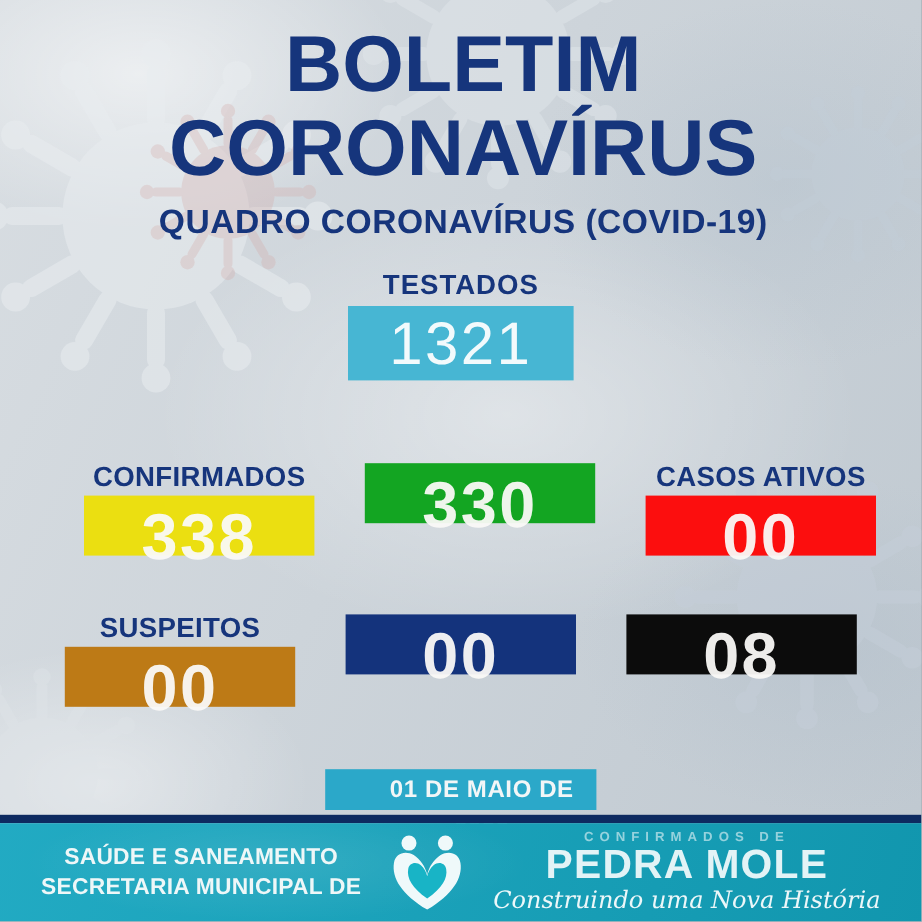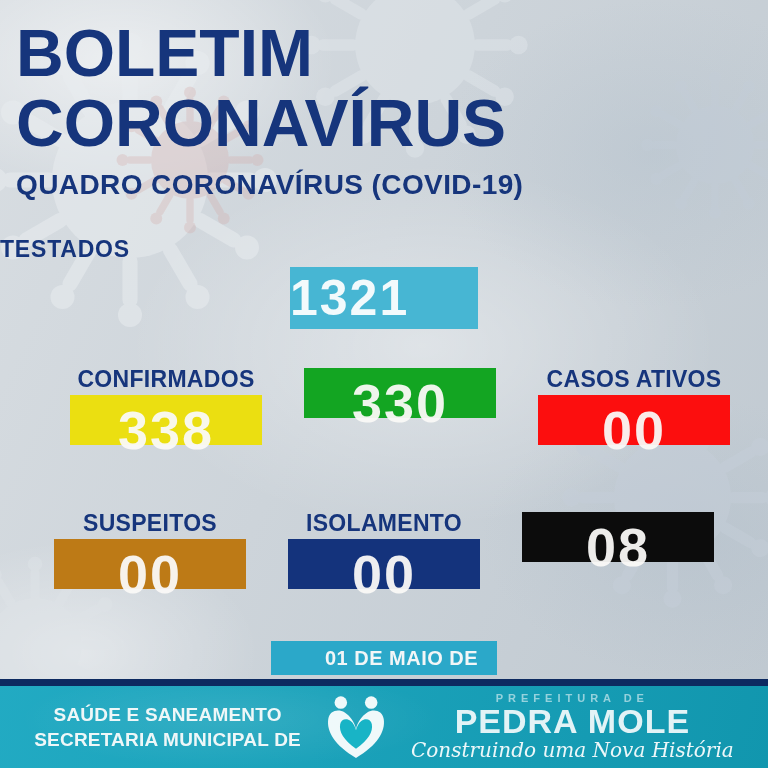--- a/index.html
+++ b/index.html
@@ -14,33 +14,33 @@
       radial-gradient(ellipse 300px 220px at 85% 20%, rgba(173,188,201,.35), transparent 70%),
       radial-gradient(ellipse 420px 260px at 55% 45%, rgba(255,255,255,.38), transparent 70%),
       radial-gradient(ellipse 300px 200px at 90% 70%, rgba(169,184,198,.32), transparent 70%),
       radial-gradient(ellipse 260px 160px at 10% 85%, rgba(255,255,255,.42), transparent 70%),
       linear-gradient(115deg, rgba(255,255,255,.25), rgba(160,175,188,.28));
   }
 
   .wm { position:absolute; pointer-events:none; }
 
   
-  .title-block { position:absolute; top:18px; left:16px; right:0; }
+  .title-block { position:absolute; top:18px; left:4px; right:0; text-align:center; }
   .title-line { font-size:66px; font-weight:bold; color:#16357c; letter-spacing:0px; line-height:70px; }
   .subtitle { margin-top:11px; font-size:28px; font-weight:bold; color:#16357c; letter-spacing:.4px; }
 
   
-  .tested { position:absolute; top:236px; left:0; right:0; }
+  .tested { position:absolute; top:224px; left:0; right:0; text-align:center; }
   .tested-label { font-size:23px; font-weight:bold; color:#16357c; letter-spacing:.8px; }
   .tested-box { margin:4px auto 0; width:188px; height:62px; line-height:62px;
-    font-size:50px; font-weight:bold; color:rgba(255,255,255,.93); letter-spacing:2px; }
+    font-size:50px; font-weight:normal; color:rgba(255,255,255,.93); letter-spacing:2px; }
 
   
   .stats-row { position:absolute; left:0; right:0; display:flex; justify-content:center; gap:42px; }
-  .row-1 { top:366px;margin-left:32px; } .row-2 { top:510px; }
+  .row-1 { top:384px;margin-left:32px; } .row-2 { top:510px; }
   .stat { width:192px; text-align:center; }
   .stat-label { font-size:23px; font-weight:bold; color:#16357c; letter-spacing:.3px; height:27px; }
   .stat-box { margin-top:2px; height:50px; line-height:71px; font-size:54px; font-weight:bold;
     color:rgba(250,249,247,.95); letter-spacing:2px; }
 
   
   .date-banner { position:absolute; top:641px; left:0; right:0; text-align:center; }
   .date-box { margin:0 auto; width:226px; height:34px; line-height:34px;
     font-size:20px; font-weight:bold; color:#f2f6f7; letter-spacing:.5px; }
 
@@ -144,21 +144,20 @@
       <div class="stat-box" style="background-color: rgb(252, 14, 14);">00</div>
     </div>
   </div>
 
   <div class="stats-row row-2">
     <div class="stat">
       <div class="stat-label">SUSPEITOS</div>
       <div class="stat-box" style="background-color: rgb(189, 122, 22);">00</div>
     </div>
     <div class="stat">
-      <div class="stat-label">ISOLAMENTO</div>
       <div class="stat-box" style="background-color: rgb(20, 51, 124);">00</div>
     </div>
     <div class="stat">
       <div class="stat-box" style="background-color: rgb(12, 12, 12);">08</div>
     </div>
   </div>
 
   <div class="date-banner">
     <div class="date-box" style="background-color: rgb(43, 168, 201); padding-left: 35px;">01 DE MAIO DE 2022</div>
   </div>
@@ -169,19 +168,19 @@
       <div>SAÚDE E SANEAMENTO</div>
       <div>SECRETARIA MUNICIPAL DE</div>
     </div>
     <svg class="logo" viewBox="0 0 100 100">
       <circle cx="27" cy="13" r="9.5" fill="#ffffff" opacity=".93"></circle>
       <circle cx="73" cy="13" r="9.5" fill="#ffffff" opacity=".93"></circle>
       <path d="M50,97 C18,78 5,57 8,38 C10,25 23,22 33,28 C41,33 48,43 50,53 C52,43 59,33 67,28 C77,22 90,25 92,38 C95,57 82,78 50,97 Z" fill="#ffffff" opacity=".93"></path>
       <path d="M50,83 C31,70 24,57 26,46 C27,38 36,36 42,41 C46,44 49,50 50,55 C51,50 54,44 58,41 C64,36 73,38 74,46 C76,57 69,70 50,83 Z" fill="#18b4c6"></path>
     </svg>
     <div class="brand">
-      <div class="brand-eyebrow">PREFEITURA DE</div>
+      <div class="brand-eyebrow">CONFIRMADOS DE</div>
       <div class="brand-name">PEDRA MOLE</div>
       <div class="brand-tagline">Construindo uma Nova História</div>
     </div>
   </div>
 
 </div>
 
 </body></html>

